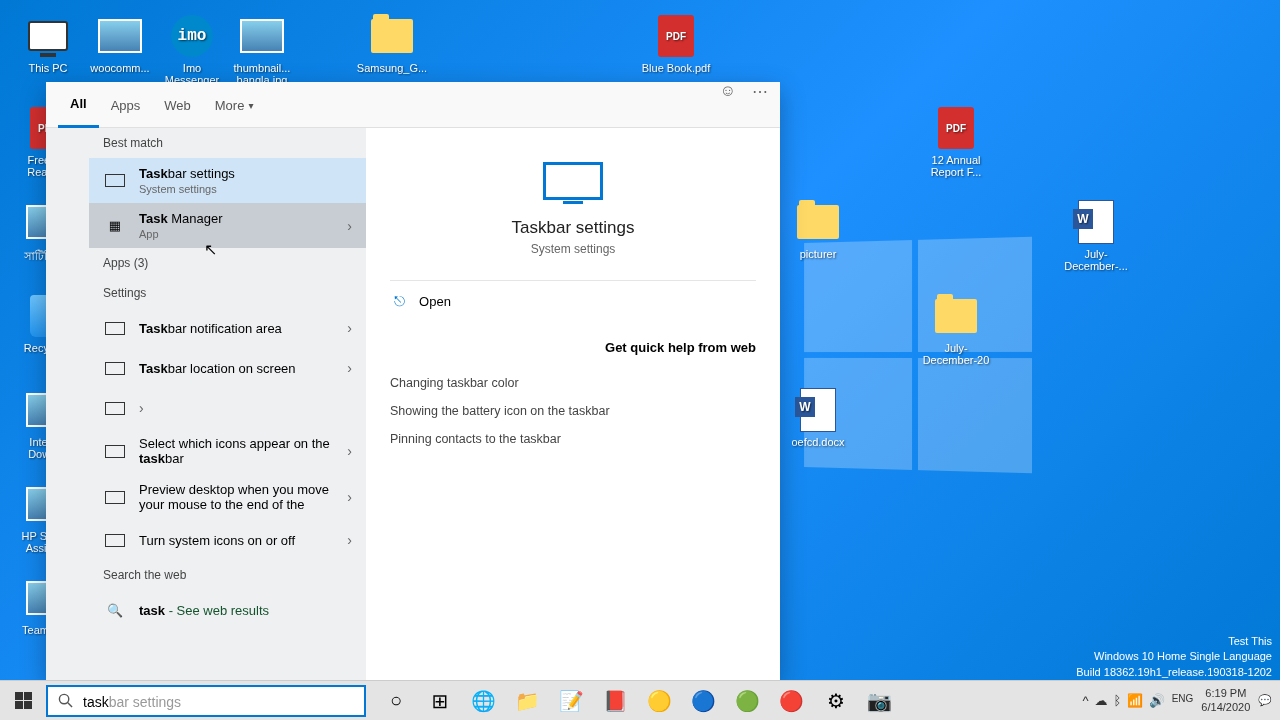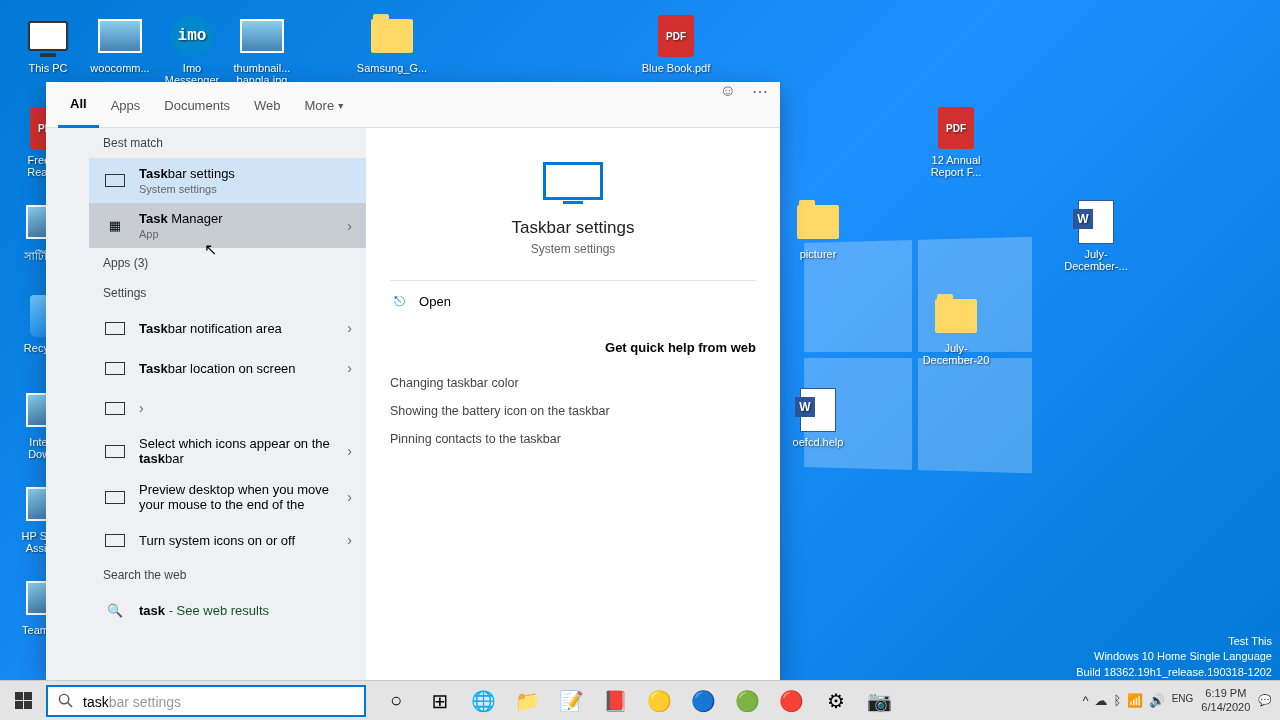--- a/index.html
+++ b/index.html
@@ -154,21 +154,21 @@
       <div class="di" style="left: 12px; top: 388px;">
         <div class="ig">
           <div class="img-i"></div>
         </div>
         <div>Intern... Downl...</div>
       </div>
       <div class="di" style="left: 782px; top: 388px;">
         <div class="ig">
           <div class="word-i"></div>
         </div>
-        <div>oefcd.help</div>
+        <div>oefcd.docx</div>
       </div>
       <div class="di" style="left: 12px; top: 482px;">
         <div class="ig">
           <div class="img-i"></div>
         </div>
         <div>HP Supp... Assista...</div>
       </div>
       <div class="di" style="left: 12px; top: 576px;">
         <div class="ig">
           <div class="img-i"></div>
@@ -180,21 +180,20 @@
     <div>Test This</div>
     <div>Windows 10 Home Single Language</div>
     <div>Build 18362.19h1_release.190318-1202</div>
   </div>
 </div>
 
 <div class="search-panel">
   <div class="sp-tabs">
     <div class="sp-tab active">All</div>
     <div class="sp-tab">Apps</div>
-    <div class="sp-tab">Documents</div>
     <div class="sp-tab">Web</div>
     <div class="sp-tab">
         <span>More</span> 
         <span style="font-size:10px;margin-left:4px;">▾</span>
       </div>
     <div class="sp-tright">
       <span>☺</span>
       <span>⋯</span>
     </div>
   </div>

